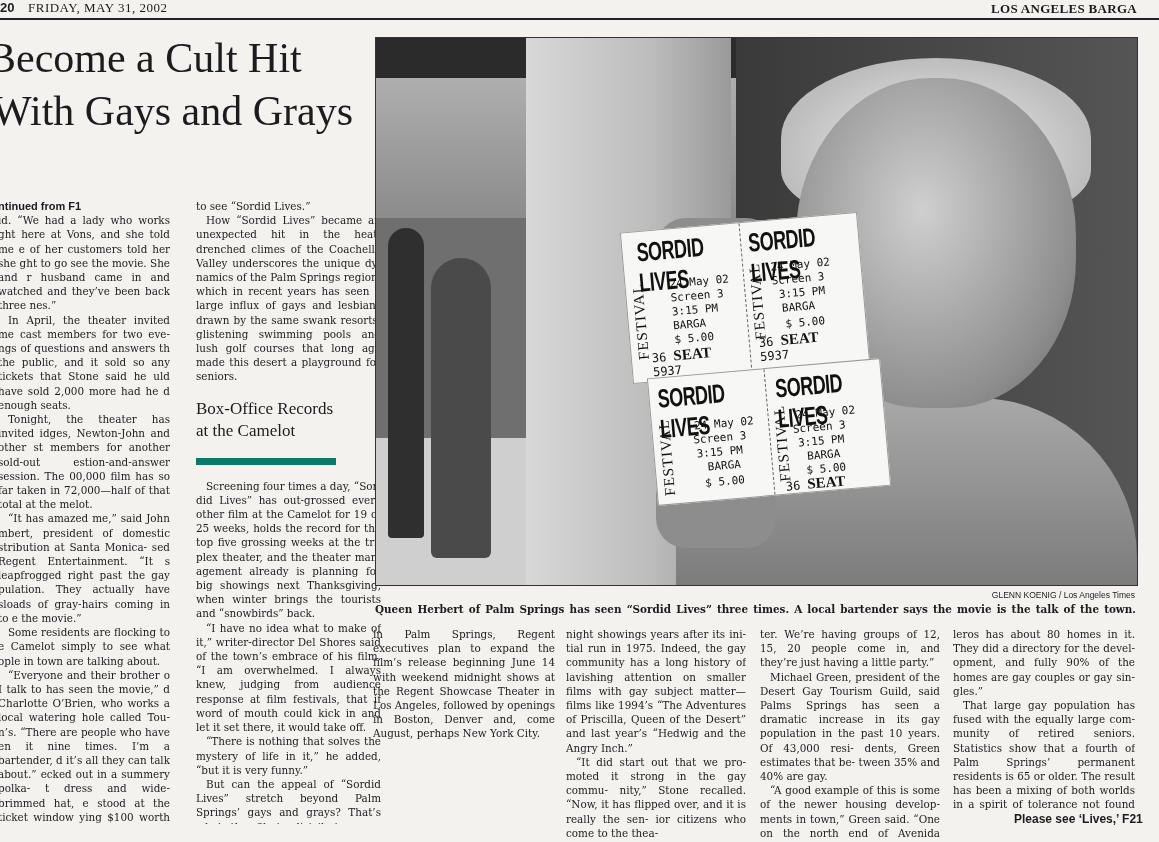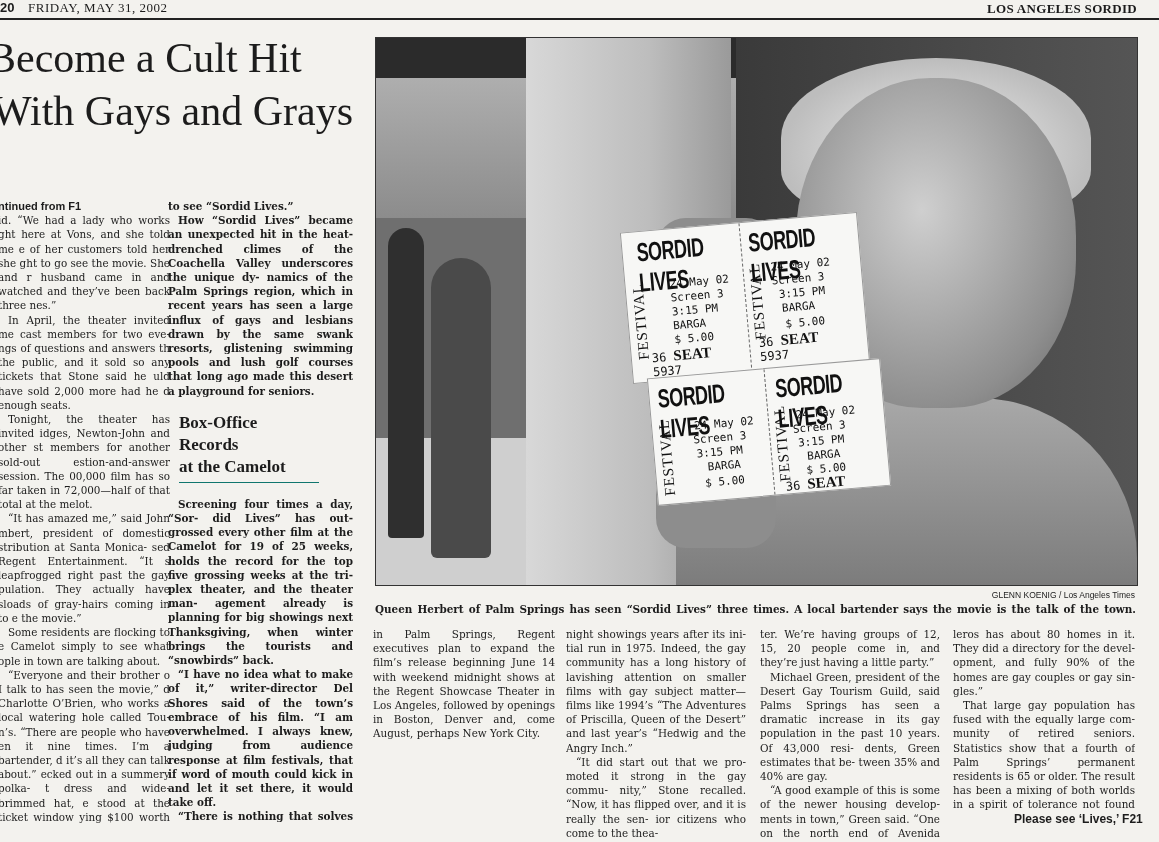--- a/index.html
+++ b/index.html
@@ -25,21 +25,21 @@
 
   .col {
     position:absolute; font-family:"DejaVu Serif", serif; font-size:10.4px;
     line-height:14.2px; text-align:justify; overflow:hidden;
   }
   .col p { margin:0; text-indent:10px; }
   .col p.noindent { text-indent:0; }
   .cont { font-family:"Liberation Sans", sans-serif; font-weight:bold; font-size:11px; text-indent:0 !important; }
   .subhead {
     font-family:"Liberation Serif", serif; font-size:17px; line-height:22px;
-    margin:14px 0 14px 11px; padding-bottom:4px; border-bottom:1px solid #0f766e; width:140px;
+    margin:14px 0 14px 0; padding-bottom:16px; border-bottom:7px solid #0f766e; width:140px;
   }
 
   .photo {
     position:absolute; left:375px; top:37px; width:761px; height:547px;
     background:#6f6f6f; overflow:hidden; border:1px solid #333;
   }
   .sky { position:absolute; left:0; top:0; width:761px; height:180px; background:linear-gradient(#b8b8b8,#8c8c8c); }
   .pillar { position:absolute; left:150px; top:0; width:205px; height:547px; background:linear-gradient(90deg,#d8d8d8,#bdbdbd 60%,#9a9a9a); }
   .roof { position:absolute; left:0; top:0; width:761px; height:40px; background:#2b2b2b; }
   .dark-right { position:absolute; left:360px; top:0; width:401px; height:547px; background:linear-gradient(90deg,#3a3a3a,#555); }
@@ -65,39 +65,39 @@
   .credit { position:absolute; right:24px; top:590px; font-family:"Liberation Sans", sans-serif; font-size:8.5px; }
   .caption { position:absolute; left:375px; top:603px; width:761px; font-family:"DejaVu Serif", serif; font-weight:bold; font-size:10.4px; text-align:justify; text-align-last:justify; white-space:nowrap; }
   .see-more { position:absolute; left:1014px; top:812px; font-family:"Liberation Sans", sans-serif; font-weight:bold; font-size:12px; }
 </style>
 </head>
 <body>
 
 <div class="masthead">
   <span class="page-num">20</span>
   <span class="dateline">FRIDAY, MAY 31, 2002</span>
-  <span class="paper-name">LOS ANGELES SORDID</span>
+  <span class="paper-name">LOS ANGELES BARGA</span>
 </div>
 
 <h1 class="headline">
   <div style="margin-left:-12px">Become a Cult Hit</div>
   <div style="margin-left:-8px">With Gays and Grays</div>
 </h1>
 
 <div class="col" style="left:-2px; top:199px; width:172px; height:625px;">
   <p class="cont">ntinued from F1</p>
   <p class="noindent">id. “We had a lady who works ght here at Vons, and she told me e of her customers told her she ght to go see the movie. She and r husband came in and watched and they’ve been back three nes.”</p>
   <p>In April, the theater invited me cast members for two eve- ngs of questions and answers th the public, and it sold so any tickets that Stone said he uld have sold 2,000 more had he d enough seats.</p>
   <p>Tonight, the theater has invited idges, Newton-John and other st members for another sold-out estion-and-answer session. The 00,000 film has so far taken in 72,000—half of that total at the melot.</p>
   <p>“It has amazed me,” said John mbert, president of domestic stribution at Santa Monica- sed Regent Entertainment. “It s leapfrogged right past the gay pulation. They actually have sloads of gray-hairs coming in to e the movie.”</p>
   <p>Some residents are flocking to e Camelot simply to see what ople in town are talking about.</p>
   <p>“Everyone and their brother o I talk to has seen the movie,” d Charlotte O’Brien, who works a local watering hole called Tou- n’s. “There are people who have en it nine times. I’m a bartender, d it’s all they can talk about.” ecked out in a summery polka- t dress and wide-brimmed hat, e stood at the ticket window ying $100 worth of gift certifi- tes. She hopes they will be used</p>
 </div>
 
-<div class="col" style="left:168px; top:199px; width:185px; height:625px;font-weight:bold;">
+<div class="col" style="left:196px; top:199px; width:185px; height:625px;">
   <p class="noindent">to see “Sordid Lives.”</p>
   <p>How “Sordid Lives” became an unexpected hit in the heat- drenched climes of the Coachella Valley underscores the unique dy- namics of the Palm Springs region, which in recent years has seen a large influx of gays and lesbians drawn by the same swank resorts, glistening swimming pools and lush golf courses that long ago made this desert a playground for seniors.</p>
   <div class="subhead">
     <div>Box-Office Records</div>
     <div>at the Camelot</div>
   </div>
   <p>Screening four times a day, “Sor- did Lives” has out-grossed every other film at the Camelot for 19 of 25 weeks, holds the record for the top five grossing weeks at the tri- plex theater, and the theater man- agement already is planning for big showings next Thanksgiving, when winter brings the tourists and “snowbirds” back.</p>
   <p>“I have no idea what to make of it,” writer-director Del Shores said of the town’s embrace of his film. “I am overwhelmed. I always knew, judging from audience response at film festivals, that if word of mouth could kick in and let it set there, it would take off.</p>
   <p>“There is nothing that solves the mystery of life in it,” he added, “but it is very funny.”</p>
   <p>But can the appeal of “Sordid Lives” stretch beyond Palm Springs’ gays and grays? That’s what the film’s distributors are bet- ting on.</p>

